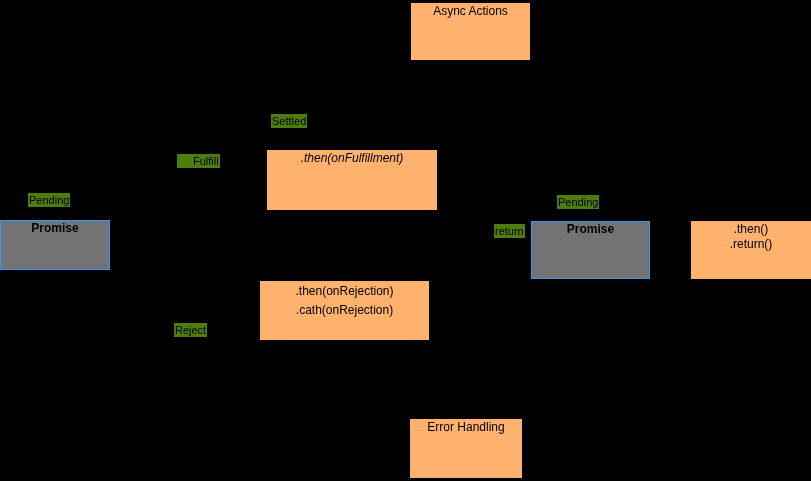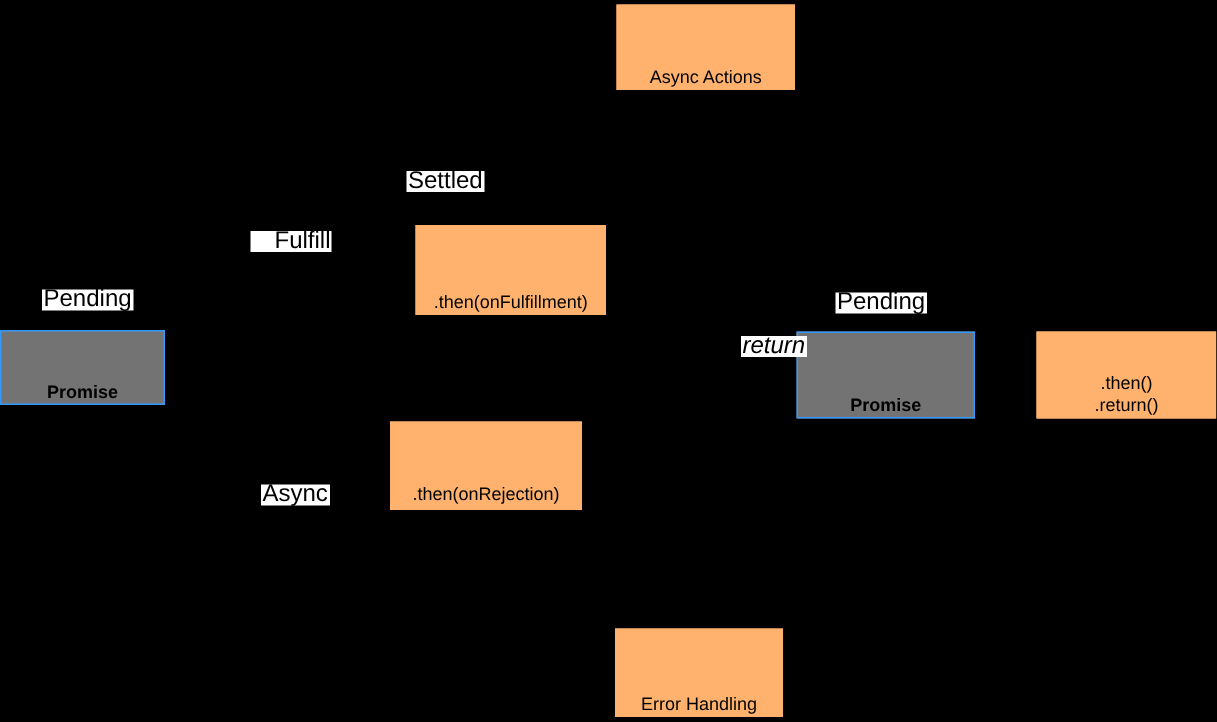--- a/index.html
+++ b/index.html
@@ -9,52 +9,52 @@
     height: 481px;
     background: #000000;
     overflow: hidden;
     font-family: "Liberation Sans", sans-serif;
   }
   .node {
     position: absolute;
     display: flex;
     flex-direction: column;
     align-items: center;
-    justify-content: flex-end;
+    justify-content: flex-start;
     text-align: center;
     font-size: 12px;
     color: #000000;
     line-height: 1.25;
     box-sizing: border-box;
   }
   .node.orange { background: #FFB26E; border: 1px solid #FFB26E; }
   .node.blue   { background: #737373; border: 1px solid #3399FF; }
   .node.blue .node-label { font-weight: bold; }
   .edge-label {
     position: absolute;
-    background: #ffffff;
+    background: #4d7c0f;
     color: #000000;
-    font-size: 16px;
+    font-size: 11px;
     line-height: 14px;
     padding: 0 1px;
     white-space: nowrap;
   }
   
   #n-async-actions    { left: 411px; top: 3px;   width: 119px; height: 57px; }
-  #n-then-fulfillment { left: 277px; top: 150px; width: 127px; height: 60px; }
+  #n-then-fulfillment { left: 267px; top: 150px; width: 170px; height: 60px; font-style: italic; }
   #n-promise-left     { left: 0px;   top: 220px; width: 110px; height: 50px; }
   #n-promise-right    { left: 531px; top: 221px; width: 119px; height: 58px; }
   #n-then-catch       { left: 691px; top: 221px; width: 120px; height: 58px; line-height: 15px; }
-  #n-then-rejection   { left: 260px; top: 281px; width: 128px; height: 59px; line-height: 19px; }
+  #n-then-rejection   { left: 260px; top: 281px; width: 169px; height: 59px; line-height: 19px; }
   #n-error-handling   { left: 410px; top: 419px; width: 112px; height: 59px; }
   #l-settled       { left: 271px; top: 114px; }
-  #l-fulfill       { left: 167px; top: 154px; padding-left: 16px; }
+  #l-fulfill       { left: 177px; top: 154px; padding-left: 16px; }
   #l-pending-left  { left: 28px;  top: 193px; }
   #l-pending-right { left: 557px; top: 195px; }
-  #l-return        { left: 494px; top: 224px; font-style: italic; }
+  #l-return        { left: 494px; top: 224px; }
   #l-reject        { left: 174px; top: 323px; }
 </style>
 </head>
 <body>
 
 <div id="canvas">
 
   <div class="node orange" id="n-async-actions">
     <span class="node-label">Async Actions</span>
   </div>
@@ -71,26 +71,27 @@
     <span class="node-label">Promise</span>
   </div>
 
   <div class="node orange" id="n-then-catch">
     <span class="node-label">.then()</span>
     <span class="node-label">.return()</span>
   </div>
 
   <div class="node orange" id="n-then-rejection">
     <span class="node-label">.then(onRejection)</span>
+    <span class="node-label">.cath(onRejection)</span>
   </div>
 
   <div class="node orange" id="n-error-handling">
     <span class="node-label">Error Handling</span>
   </div>
 
   <span class="edge-label" id="l-settled">Settled</span>
   <span class="edge-label" id="l-fulfill">Fulfill</span>
   <span class="edge-label" id="l-pending-left">Pending</span>
   <span class="edge-label" id="l-pending-right">Pending</span>
   <span class="edge-label" id="l-return">return</span>
-  <span class="edge-label" id="l-reject">Async</span>
+  <span class="edge-label" id="l-reject">Reject</span>
 
 </div>
 
 </body></html>

